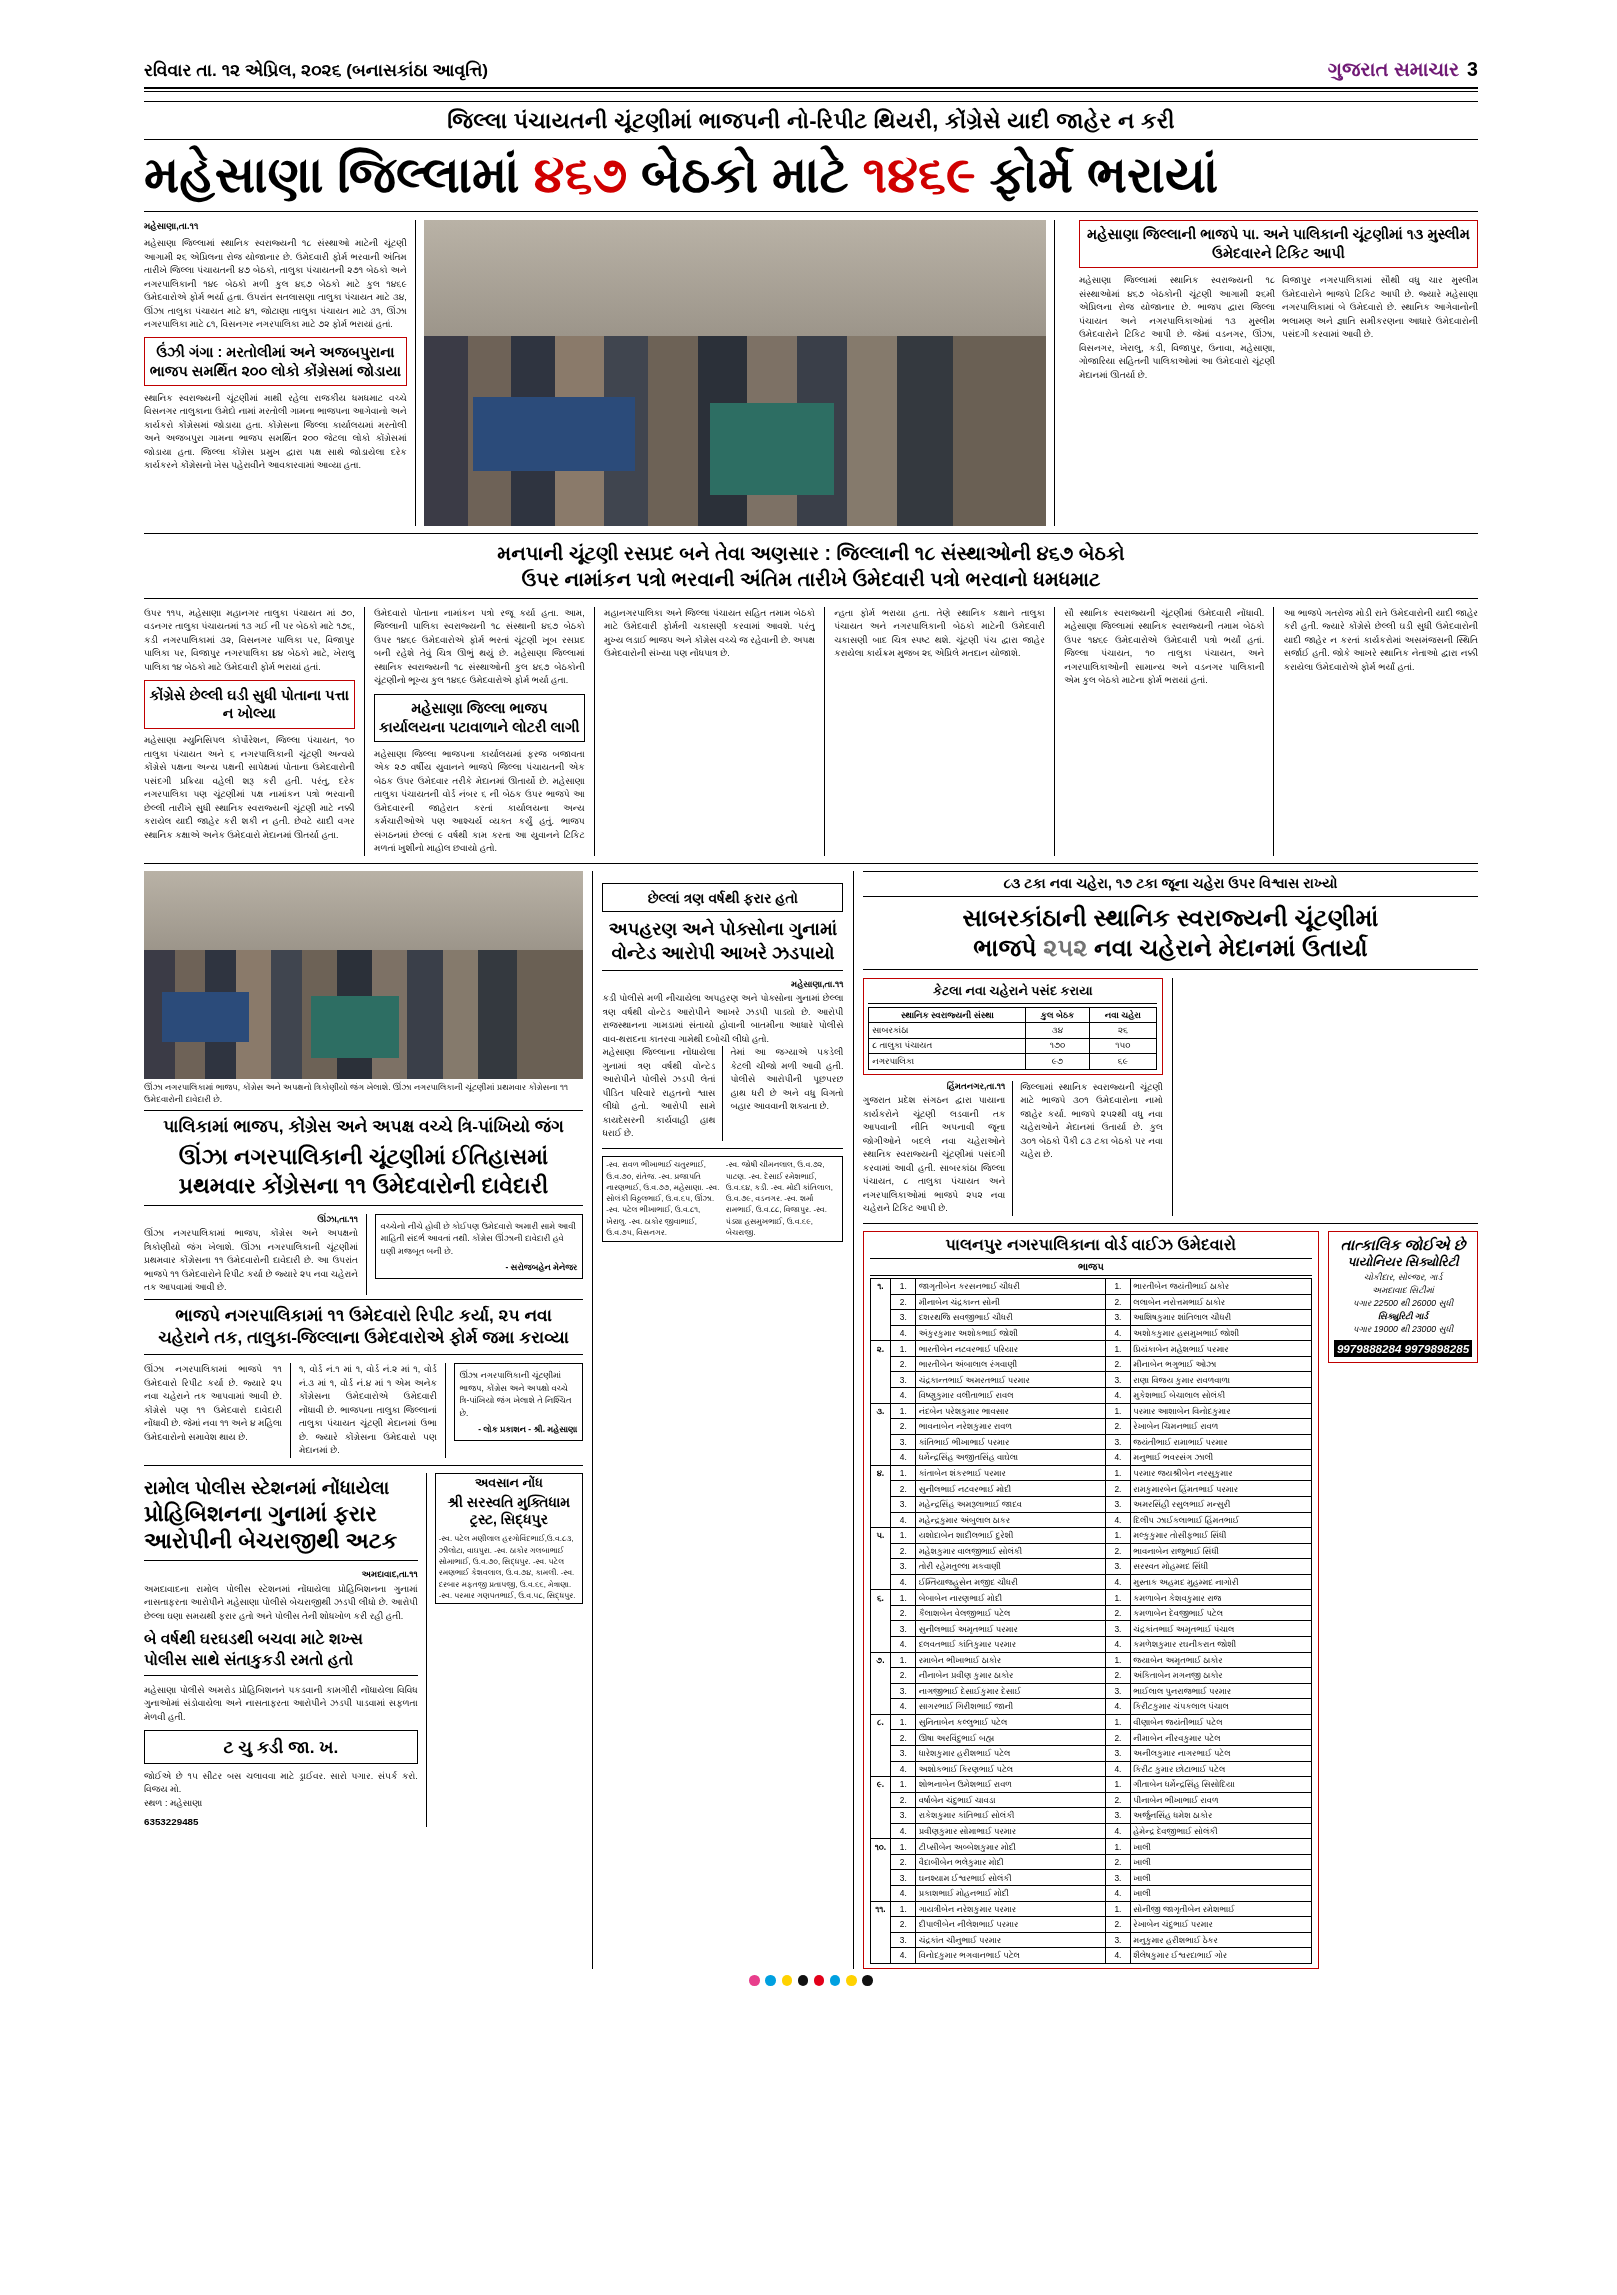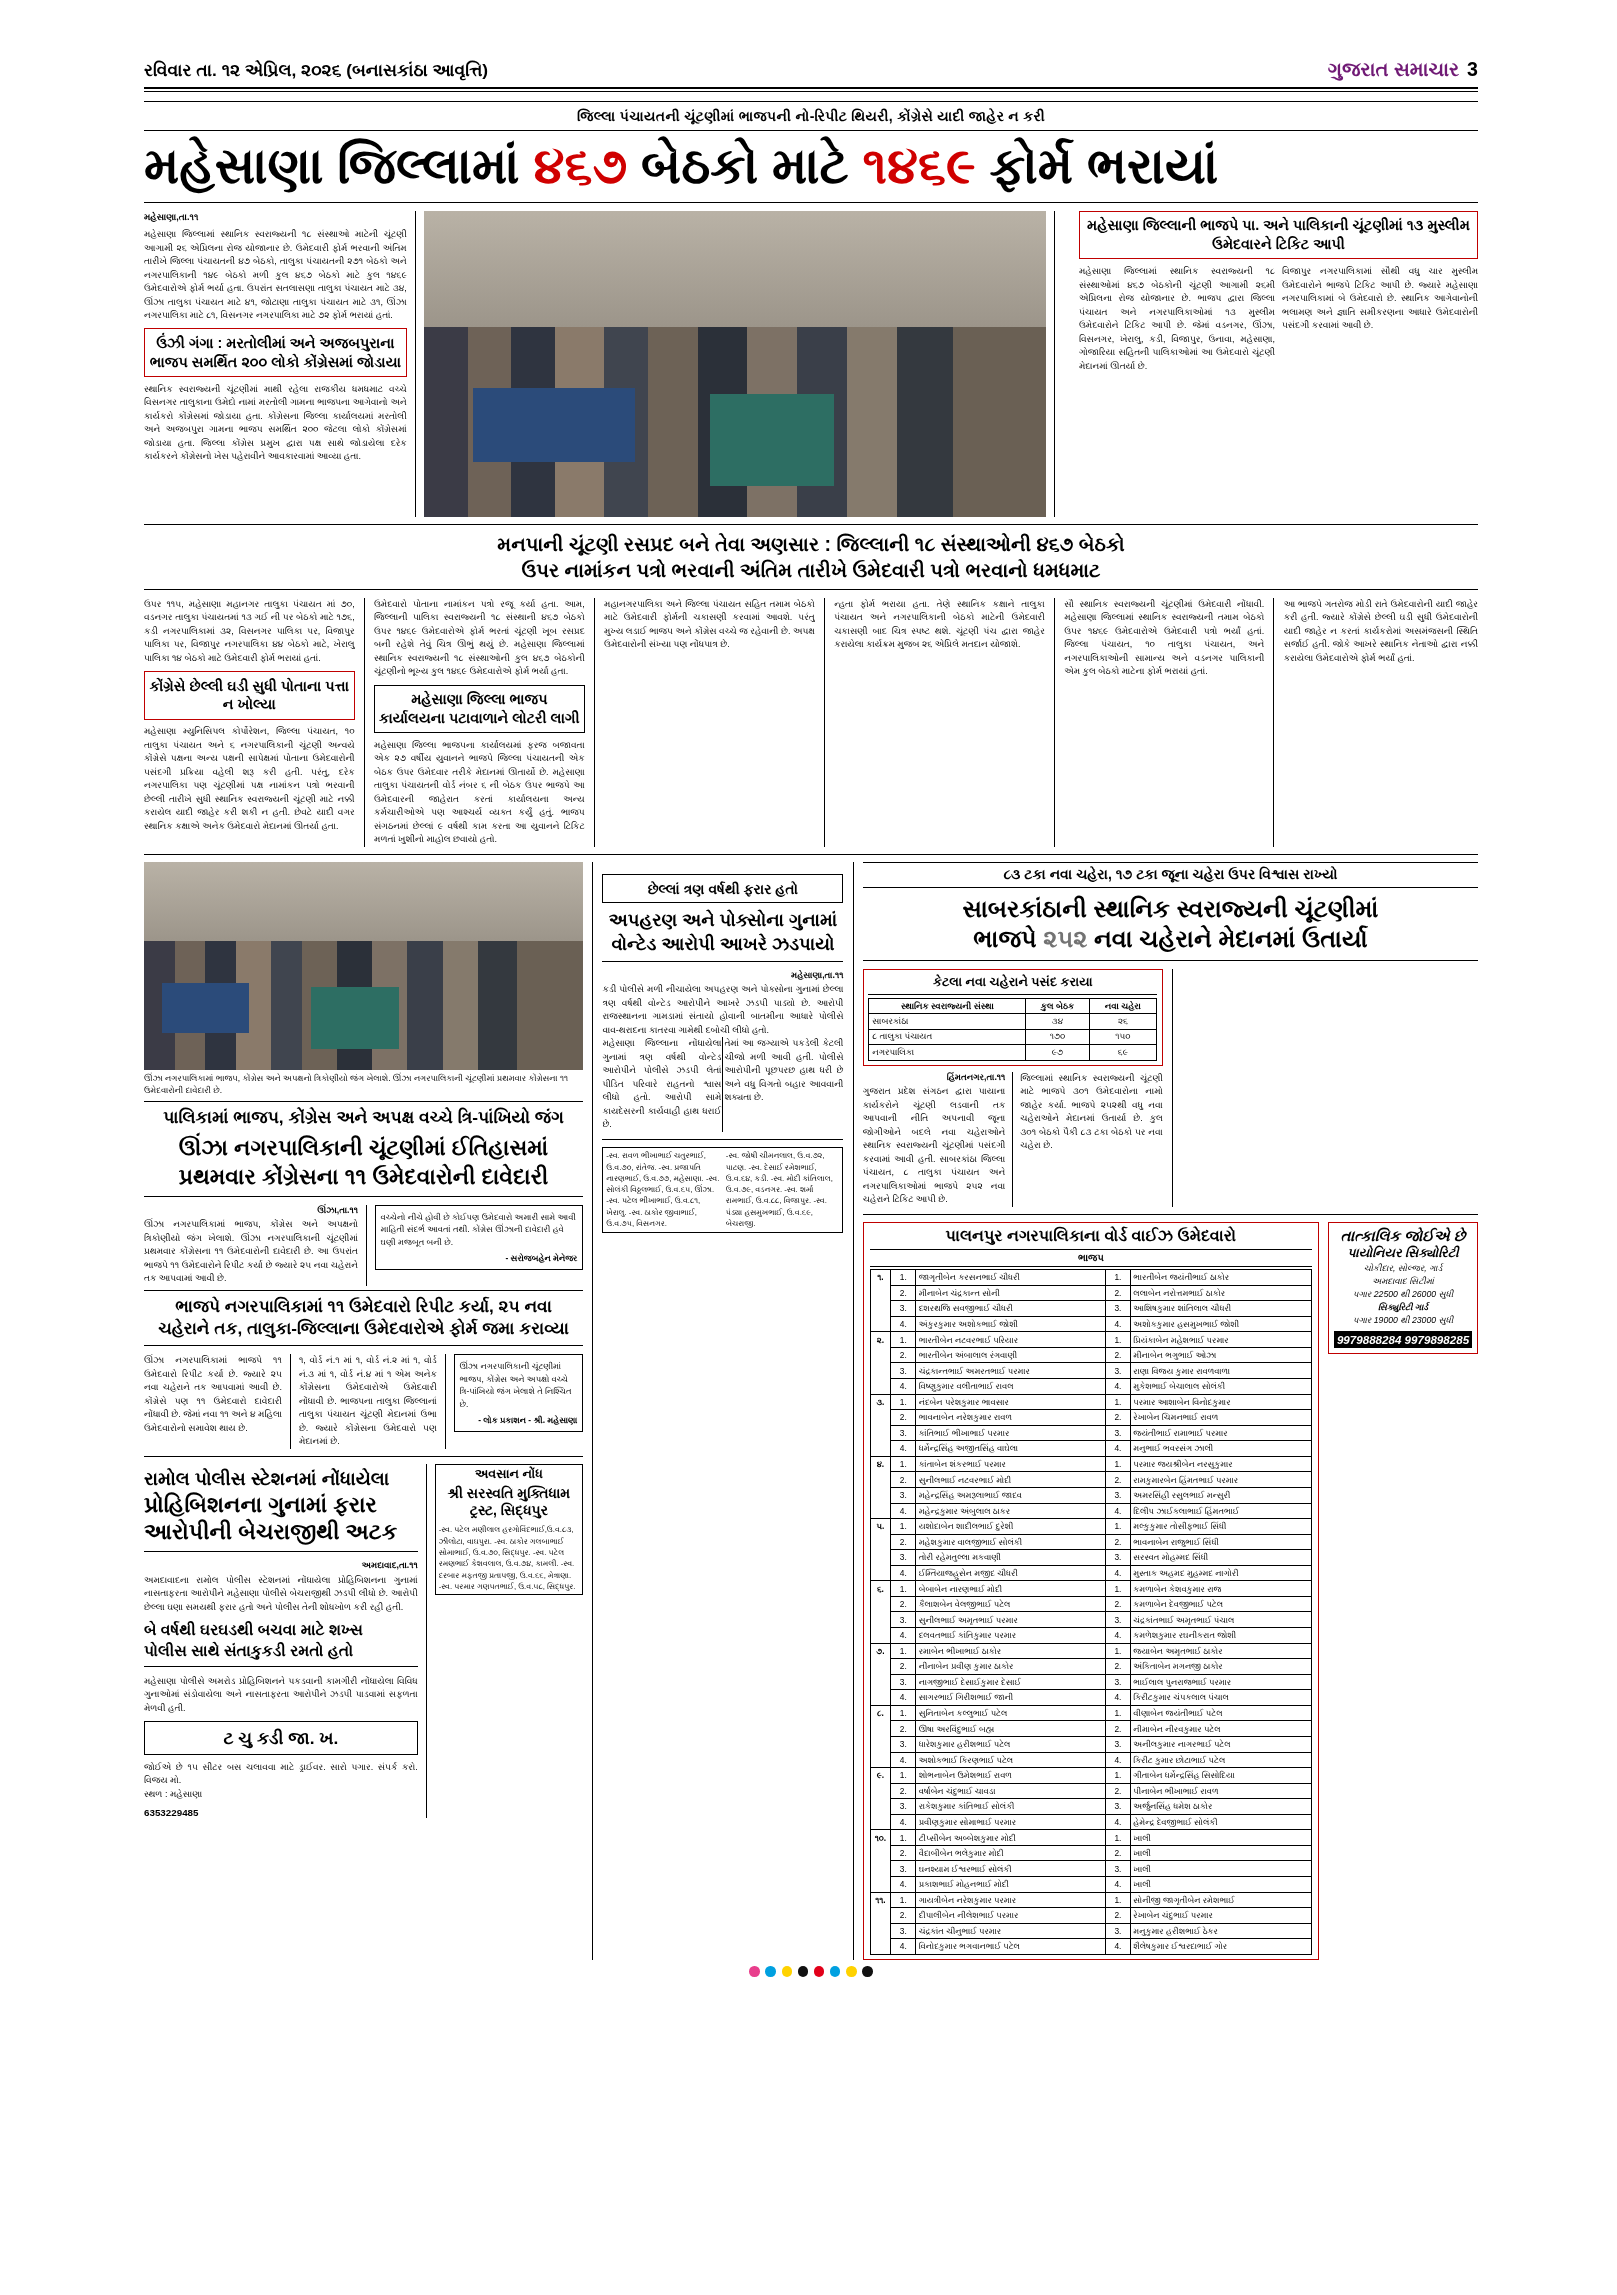--- a/index.html
+++ b/index.html
@@ -7,21 +7,21 @@
   .page{position:relative;width:1617px;height:2295px;background:#fff;padding:0;box-sizing:border-box;}
   .inner{position:absolute;left:144px;top:58px;width:1334px;}
 
   
   .masthead{display:flex;justify-content:space-between;align-items:flex-end;padding-bottom:5.8px;}
   .mast-date{font-size:17.3px;font-weight:bold;}
   .mast-brand{font-size:19.6px;font-weight:bold;}
   .rule-thick{border-top:2.9px solid #000;border-bottom:1.2px solid #000;height:2.3px;margin-bottom:9.2px;}
 
   
-  .kicker{border:1.7px solid #000;border-left:none;border-right:none;text-align:center;font-size:14px;font-weight:bold;padding:5.8px 0 4.6px;letter-spacing:0.3px;}
+  .kicker{border:1.7px solid #000;border-left:none;border-right:none;text-align:center;font-size:22px;font-weight:bold;padding:5.8px 0 4.6px;letter-spacing:0.3px;}
   .headline{text-align:left;font-size:50px;font-weight:bold;line-height:1.12;padding:7px 0 8px;}
   .headline .red{color:#d00000;}
   .hr-black{border-top:1.7px solid #000;margin:0 0 8px;}
 
   
   .row{display:flex;gap:8px;}
   .col{box-sizing:border-box;}
   .vline{border-left:1.2px solid #000;}
 
   .body-text{font-size:9px;line-height:1.5;text-align:justify;}
@@ -259,21 +259,21 @@
 
       <div class="col vline" style="width:0;"></div>
 
       <div class="col" style="width:248px;">
         <div class="boxhead black" style="font-size:14px;margin-top:12px;">છેલ્લાં ત્રણ વર્ષથી ફરાર હતો</div>
         <div class="subhead" style="font-size:18px;">અપહરણ અને પોક્સોના ગુનામાં</div>
         <div class="subhead" style="font-size:18px;margin-top:-4.6px;">વોન્ટેડ આરોપી આખરે ઝડપાયો</div>
         <div class="hr-black" style="border-top-width:1.2px;"></div>
         <div class="dateline">મહેસાણા,તા.૧૧</div>
         <div class="body-text">કડી પોલીસે મળી નીચાયેલા અપહરણ અને પોક્સોના ગુનામાં છેલ્લા ત્રણ વર્ષથી વોન્ટેડ આરોપીને આખરે ઝડપી પાડ્યો છે. આરોપી રાજસ્થાનના ગામડામાં સંતાયો હોવાની બાતમીના આધારે પોલીસે વાવ-થરાદના કાતરવા ગામેથી દબોચી લીધો હતો.</div>
-        <div class="row" style="gap:1px;">
+        <div class="row" style="gap:7px;">
           <div class="col" style="flex:1;">
               <div class="body-text">મહેસાણા જિલ્લાના નોંધાયેલા ગુનામાં ત્રણ વર્ષથી વોન્ટેડ આરોપીને પોલીસે ઝડપી લેતાં પીડિત પરિવારે રાહતનો શ્વાસ લીધો હતો. આરોપી સામે કાયદેસરની કાર્યવાહી હાથ ધરાઈ છે.</div>
             </div>
           <div class="col vline" style="width:0;"></div>
           <div class="col" style="flex:1;">
               <div class="body-text">તેમાં આ જગ્યાએ પકડેલી કેટલી ચીજો મળી આવી હતી. પોલીસે આરોપીની પૂછપરછ હાથ ધરી છે અને વધુ વિગતો બહાર આવવાની શક્યતા છે.</div>
             </div>
         </div>
         <div class="sep"></div>
         <div class="obit-cols" style="border:1.2px solid #000;">

